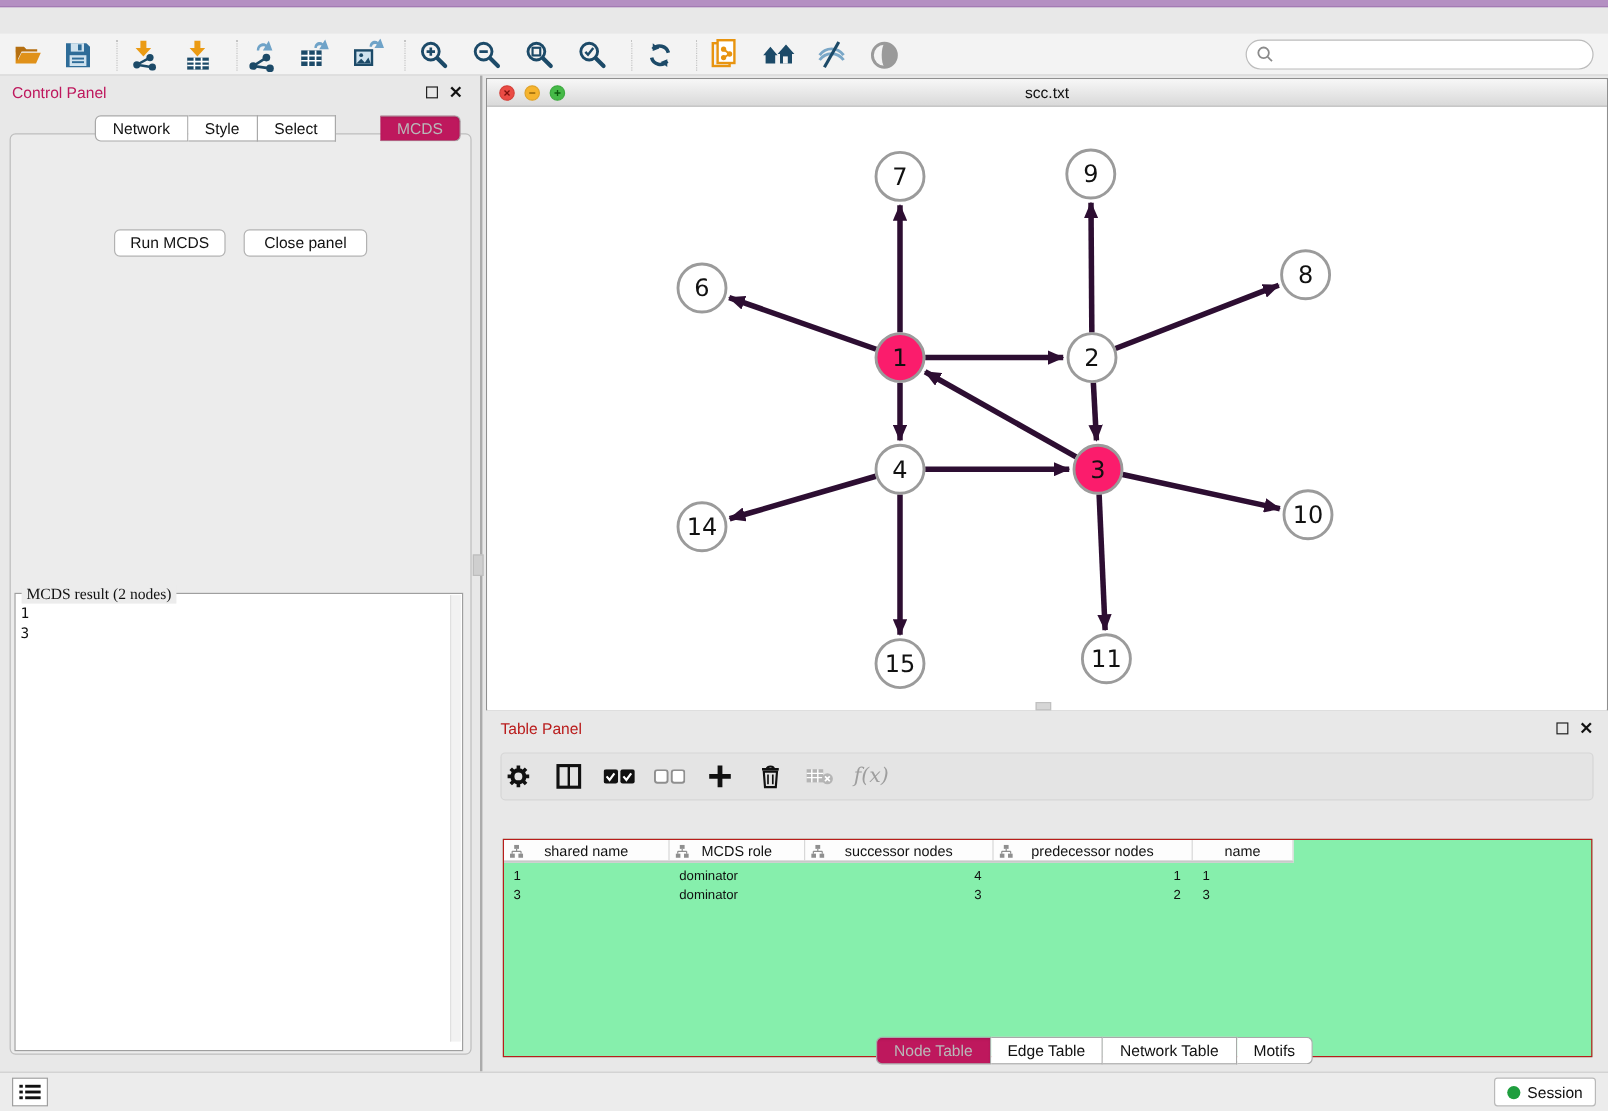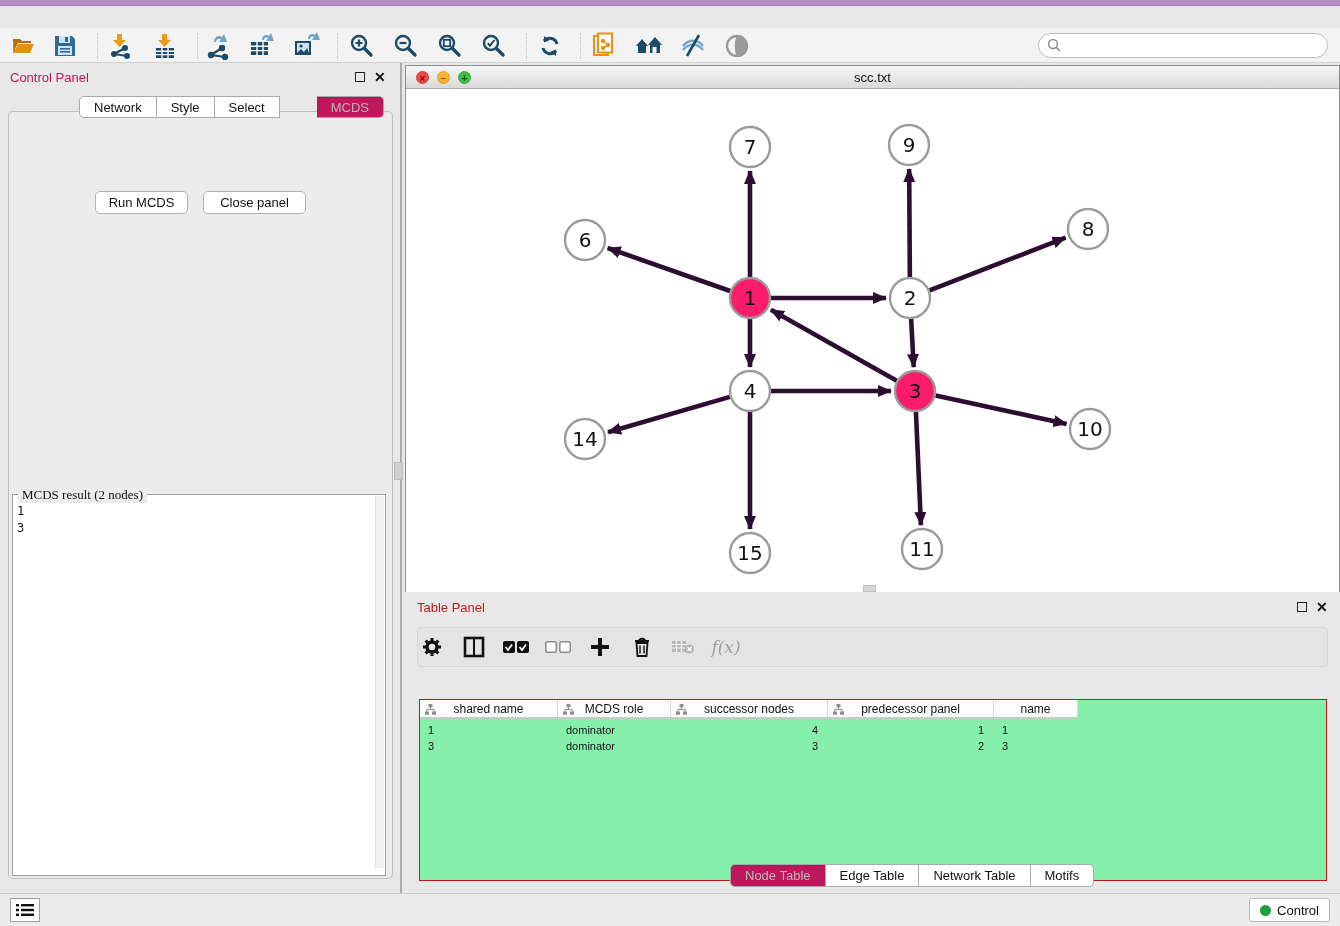--- a/index.html
+++ b/index.html
@@ -406,21 +406,21 @@
           </svg>
         <span>successor nodes</span>
       </div>
       <div class="gh-cell" style="width:166px">
         <svg width="11" height="11" viewBox="0 0 11 11">
             <rect x="3.5" y="0" width="4" height="3.4" fill="#8f8f8f"></rect>
             <path d="M5.5 3.4 v2 M1.8 5.4 h7.4 M1.8 5.4 v2 M9.2 5.4 v2" stroke="#8f8f8f" stroke-width="1"></path>
             <rect x="0" y="7.4" width="4" height="3.4" fill="#8f8f8f"></rect>
             <rect x="7" y="7.4" width="4" height="3.4" fill="#8f8f8f"></rect>
           </svg>
-        <span>predecessor panel</span>
+        <span>predecessor nodes</span>
       </div>
       <div class="gh-cell" style="width:84px">
         <span>name</span>
       </div>
     </div>
     <div class="grid-row" style="top:23px">
       <div class="gr-cell" style="width:138px">1</div>
       <div class="gr-cell" style="width:113px">dominator</div>
       <div class="gr-cell num" style="width:157px">4</div>
       <div class="gr-cell num" style="width:166px">1</div>
@@ -450,17 +450,17 @@
             <rect x="5" y="1" width="13" height="2.4"></rect>
             <rect x="0" y="5.8" width="3" height="2.4"></rect>
             <rect x="5" y="5.8" width="13" height="2.4"></rect>
             <rect x="0" y="10.6" width="3" height="2.4"></rect>
             <rect x="5" y="10.6" width="13" height="2.4"></rect>
           </g>
         </svg>
     </div>
     <div class="mem-btn">
       <span class="mem-dot"></span>
-      <span>Control</span>
+      <span>Session</span>
     </div>
   </div>
 
 </div>
 
 </body></html>

